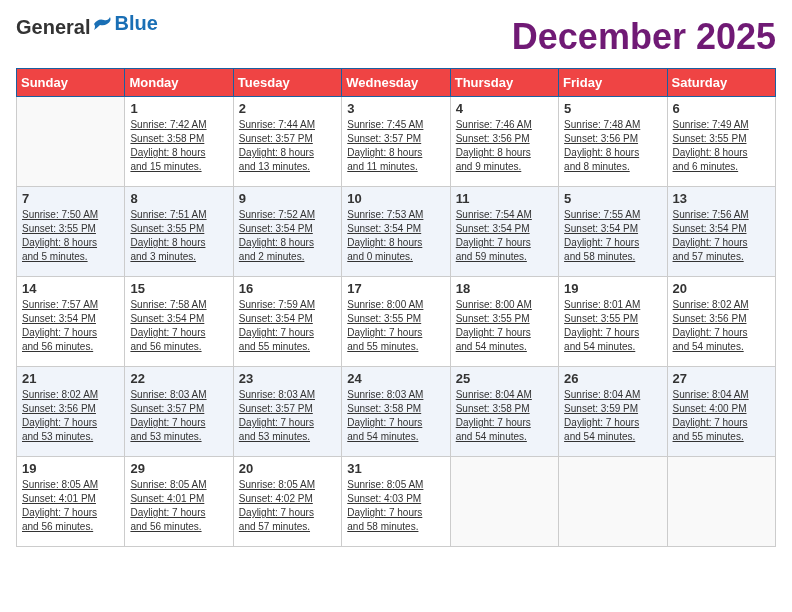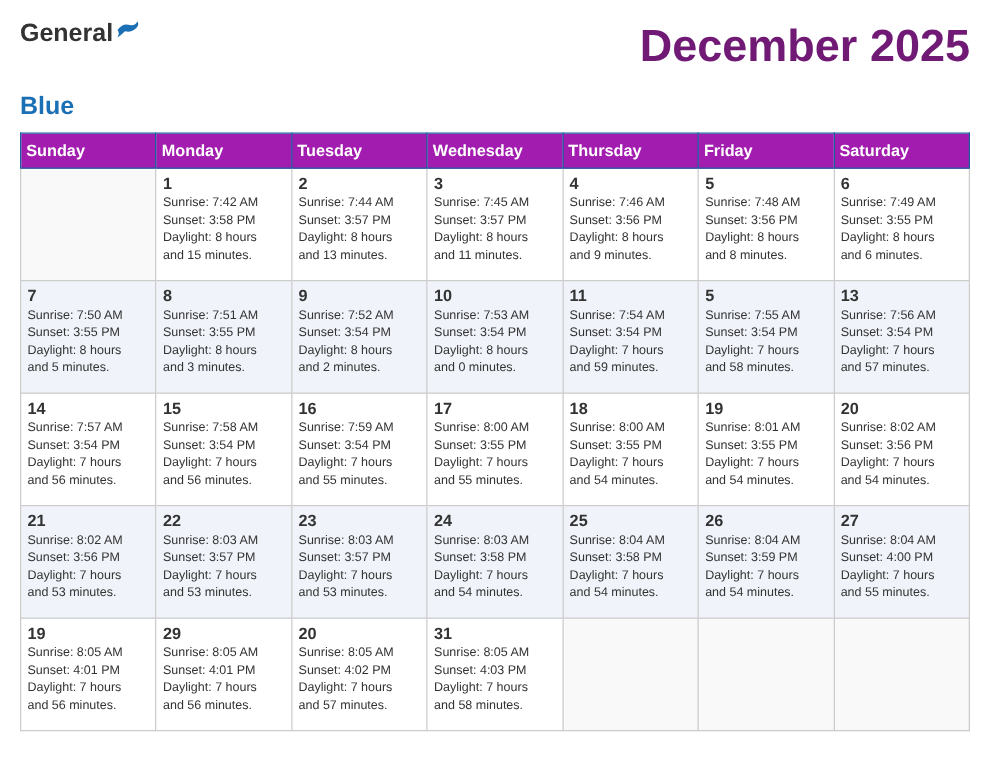--- a/index.html
+++ b/index.html
@@ -11,23 +11,22 @@
       padding: 16px;
     }
     .header {
       display: flex;
       justify-content: space-between;
       align-items: flex-start;
       margin-bottom: 10px;
     }
     .logo {
       display: flex;
-      flex-direction: column;
+      flex-direction: row;
       align-items: flex-start;
-      gap: 40px;
     }
     .logo-text {
       font-size: 20px;
       font-weight: bold;
       color: #333;
       line-height: 1.1;
     }
     .logo-general { color: #333; }
     .logo-blue { color: #1a6fb5; }
     .title-block {
@@ -41,21 +40,21 @@
     .subtitle {
       font-size: 16px;
       color: #555;
     }
     .calendar {
       width: 100%;
       border-collapse: collapse;
       border: 1px solid #ccc;
     }
     .calendar th {
-      background: #a21caf;
+      background: #ef4444;
       color: #fff;
       font-size: 13px;
       font-weight: bold;
       padding: 6px 4px;
       text-align: left;
       border: 1px solid #1a5fa0;
     }
     .calendar td {
       border: 1px solid #ccc;
       vertical-align: top;
@@ -68,20 +67,21 @@
       font-size: 13px;
       font-weight: bold;
       color: #333;
       display: block;
       margin-bottom: 2px;
     }
     .day-info {
       font-size: 10px;
       color: #333;
       line-height: 1.4;
+      text-decoration: underline;
     }
     .empty-cell {
       background: #f9f9f9;
     }
     .row-alt {
       background: #f0f4fa;
     }
   </style>
 </head>
 <body>

